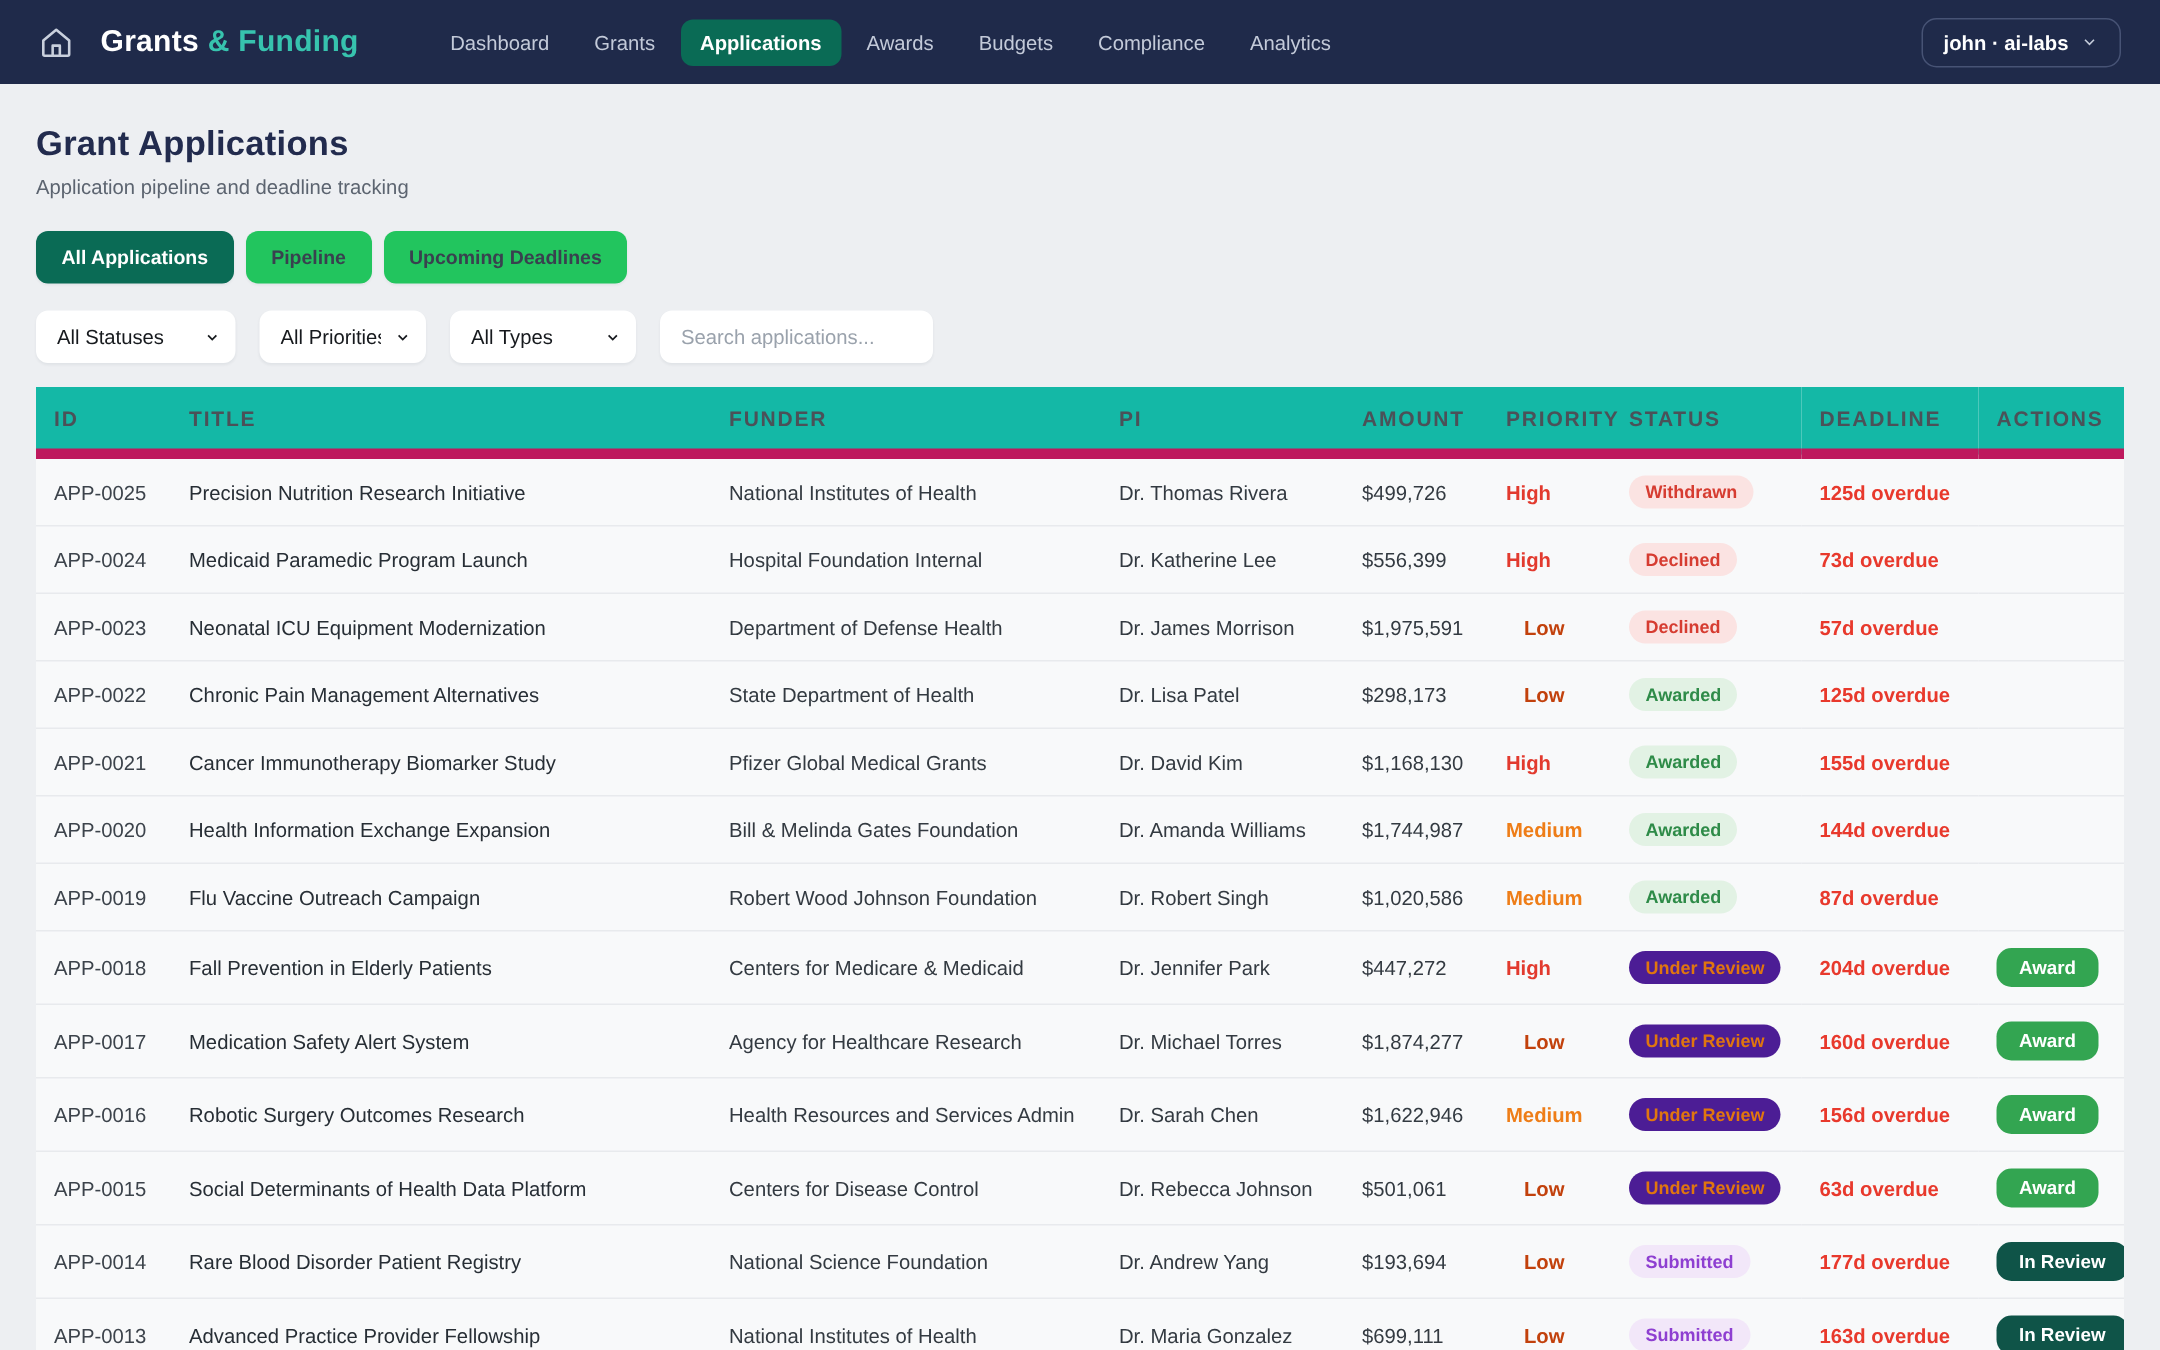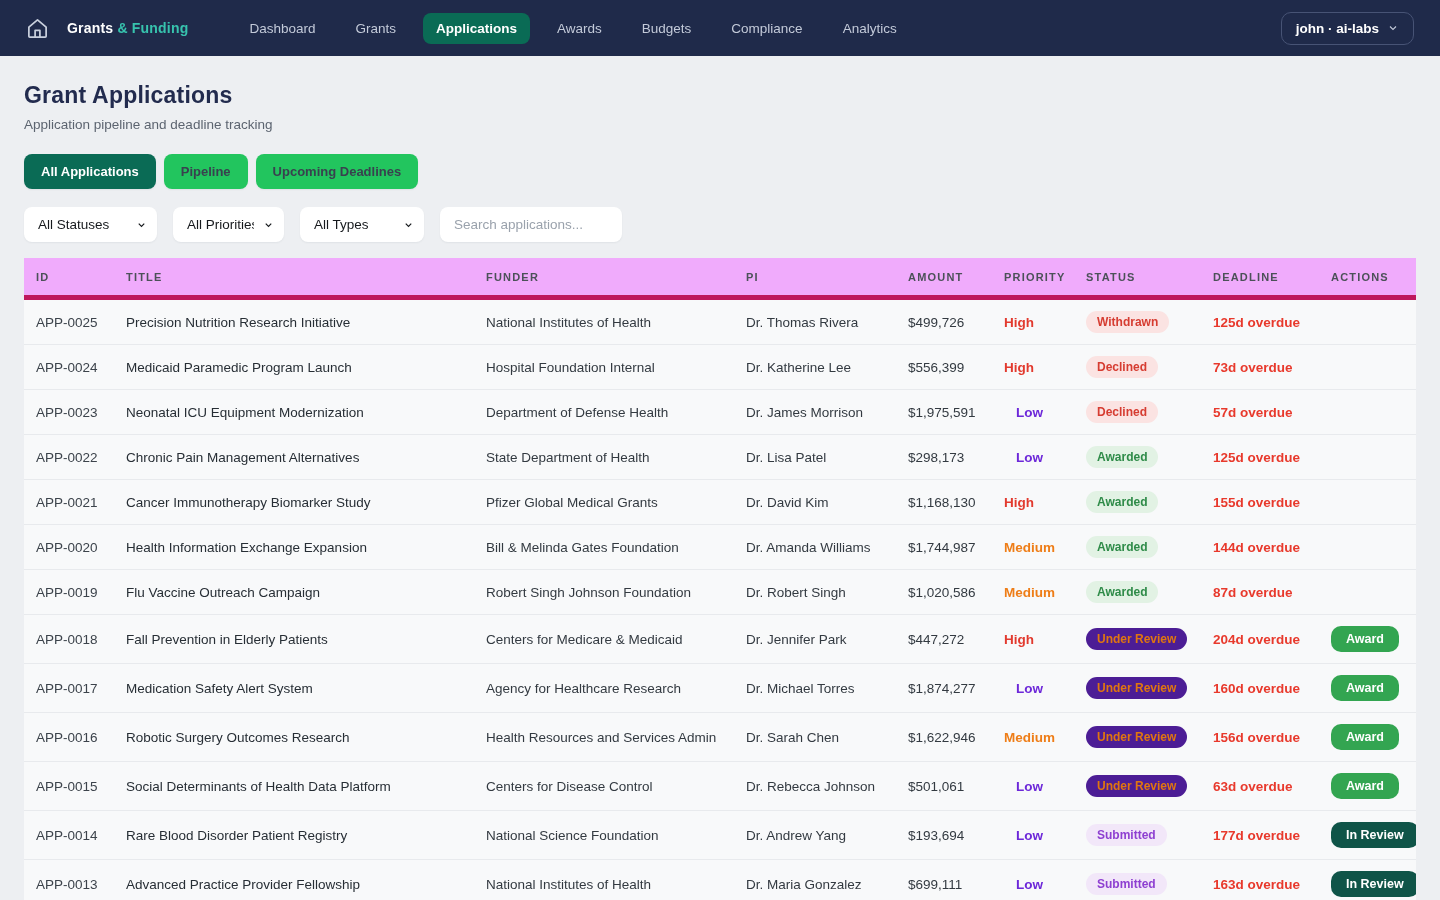--- a/index.html
+++ b/index.html
@@ -10,24 +10,24 @@
     color: #2e3642;
   }
 
   
   .navbar {
     height: 56px; background: #1f2a4a;
     display: flex; align-items: center;
     padding: 0 26px;
   }
   .home-btn { display: flex; align-items: center; margin-right: 18px; cursor: pointer; }
-  .brand { font-size: 14px; font-weight: 800; letter-spacing: .2px; margin-right: 48px; white-space: nowrap; }
+  .brand { font-size: 20px; font-weight: 800; letter-spacing: .2px; margin-right: 48px; white-space: nowrap; }
   .brand .b1 { color: #ffffff; }
   .brand .b2 { color: #37c3ae; }
-  .nav-links { display: flex; align-items: center; gap: 14px; flex: 1; }
+  .nav-links { display: flex; align-items: center; gap: 4px; flex: 1; }
   .nav-link {
     color: #c3cad9; font-size: 13.5px; padding: 8px 13px;
     border-radius: 8px; cursor: pointer; white-space: nowrap;
   }
   .nav-link.active { background: #0a6b55; color: #ffffff; font-weight: 700; }
   .user-menu {
     display: flex; align-items: center; gap: 8px;
     border: 1px solid #475375; border-radius: 10px;
     padding: 8px 14px; color: #ffffff; font-size: 13.5px; font-weight: 700;
     cursor: pointer; white-space: nowrap;
@@ -68,36 +68,36 @@
     border-radius: 8px; padding: 10px 14px; width: 182px;
     font-family: inherit; font-size: 13.5px; color: #16191d;
     box-shadow: 0 1px 2px rgba(20,30,50,.06);
   }
   .search-input::placeholder { color: #9aa2ac; }
 
   
   .table-wrap { margin-top: 16px; }
   table { width: 1392px; border-collapse: collapse; table-layout: fixed; background: #f8f9fa; }
   thead th {
-    text-align: left; font-size: 11px; font-weight: 700; letter-spacing: 1.2px;
+    text-align: left; font-size: 14px; font-weight: 700; letter-spacing: 1.2px;
     color: #4b5158; text-transform: uppercase;
-    padding: 13px 12px 12px 12px; border-bottom: 5px solid #be185d;
-    background: #f0abfc;
+    padding: 13px 12px 12px 12px; border-bottom: 7px solid #be185d;
+    background: #14b8a6;
   }
   tbody td {
     font-size: 13.5px; color: #333a41;
     padding: 11px 12px; border-bottom: 1px solid #e8eaed;
     vertical-align: middle; white-space: nowrap; overflow: hidden;
   }
   td.c-id { color: #3c434b; }
   td.c-title { color: #272e35; }
   .pri { font-weight: 700; font-size: 13.5px; }
   .pri-high { color: #e23a2e; }
   .pri-medium { color: #ee7d17; }
-  .pri-low { color: #6d28d9; font-weight: 600; padding-left: 12px; }
+  .pri-low { color: #c2410c; font-weight: 600; padding-left: 12px; }
   .badge {
     display: inline-block; padding: 4px 11px; border-radius: 999px;
     font-size: 12px; font-weight: 700;
   }
   .st-withdrawn, .st-declined { background: #fbe3e2; color: #d63c31; }
   .st-awarded { background: #e2f2e4; color: #2e8b48; }
   .st-under-review { background: #4c1d95; color: #e0760f; }
   .st-submitted { background: #f2e7f9; color: #8e3fd1; }
   .deadline { color: #e8392c; font-weight: 700; }
   .action-btn {
@@ -272,21 +272,21 @@
     <td>$1,744,987</td>
     <td><span class="pri pri-medium">Medium</span></td>
     <td><span class="badge st-awarded">Awarded</span></td>
     <td><span class="deadline">144d overdue</span></td>
     <td></td>
   </tr>
 
   <tr>
     <td class="c-id">APP-0019</td>
     <td class="c-title">Flu Vaccine Outreach Campaign</td>
-    <td>Robert Singh Johnson Foundation</td>
+    <td>Robert Wood Johnson Foundation</td>
     <td>Dr. Robert Singh</td>
     <td>$1,020,586</td>
     <td><span class="pri pri-medium">Medium</span></td>
     <td><span class="badge st-awarded">Awarded</span></td>
     <td><span class="deadline">87d overdue</span></td>
     <td></td>
   </tr>
 
   <tr>
     <td class="c-id">APP-0018</td>

